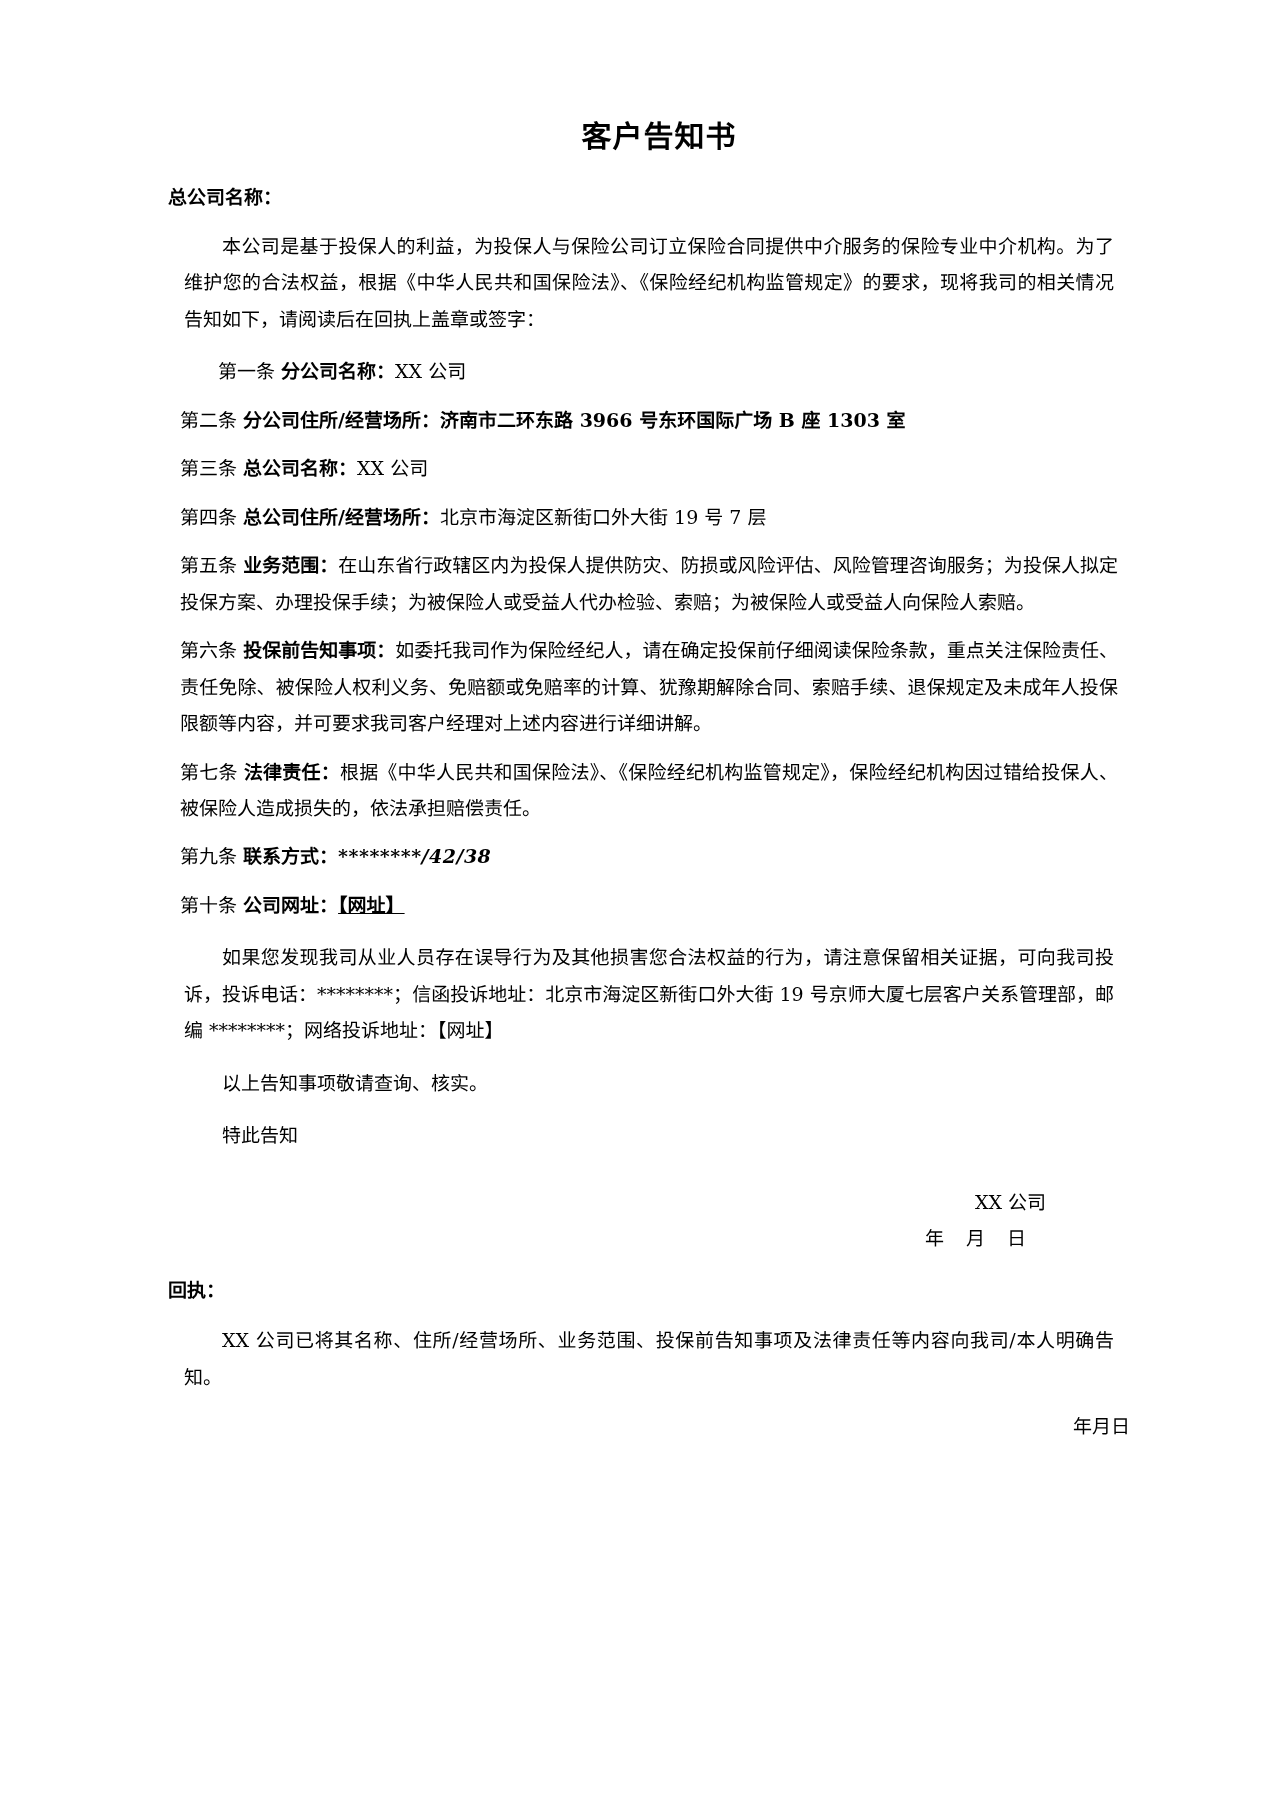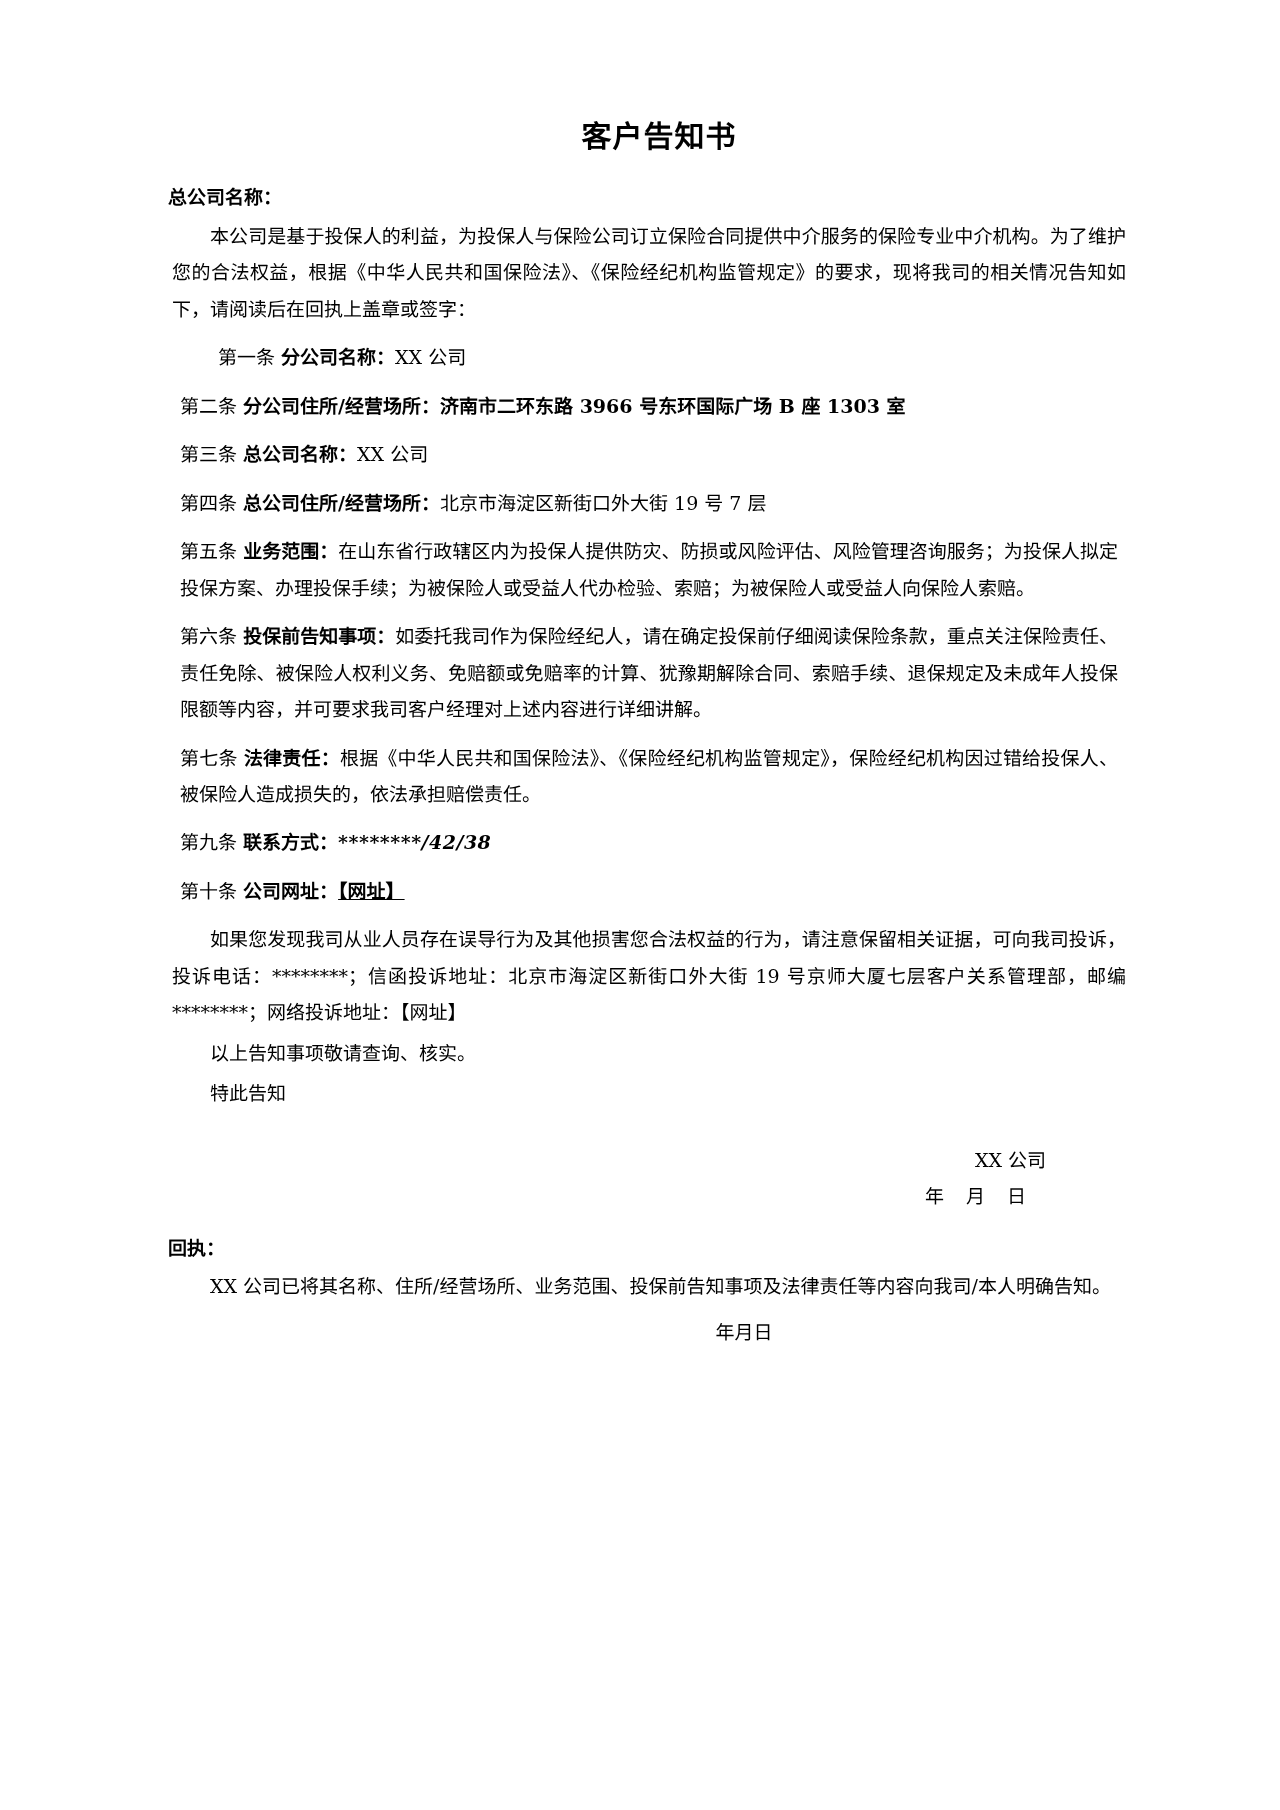--- a/index.html
+++ b/index.html
@@ -33,21 +33,21 @@
   }
   .salutation {
     font-size: 19px;
     font-weight: bold;
     margin: 0 0 6px 0;
     line-height: 1.6;
   }
   p.body-para {
     font-size: 19px;
     line-height: 1.92;
-    margin: 4px;
+    margin: 16px;
     text-align: justify;
     text-justify: inter-ideograph;
   }
   p.indent2 {
     text-indent: 2em;
   }
   .clause {
     font-size: 19px;
     line-height: 1.92;
     margin: 12px;
@@ -116,21 +116,21 @@
     border-bottom: 1.5px solid #000;
     height: 1.1em;
     vertical-align: -2px;
   }
   .w-long { width: 164px; }
   .w-med  { width: 96px; }
   .w-sm   { width: 74px; }
   .date-row {
     margin-top: 12px;
     font-size: 19px;
-    text-align: center;
+    text-align: right;
     padding-left: 190px;
     white-space: nowrap;
   }
 </style>
 </head>
 <body>
 
 <div class="page">
 
   <h1 class="doc-title">客户告知书</h1>

